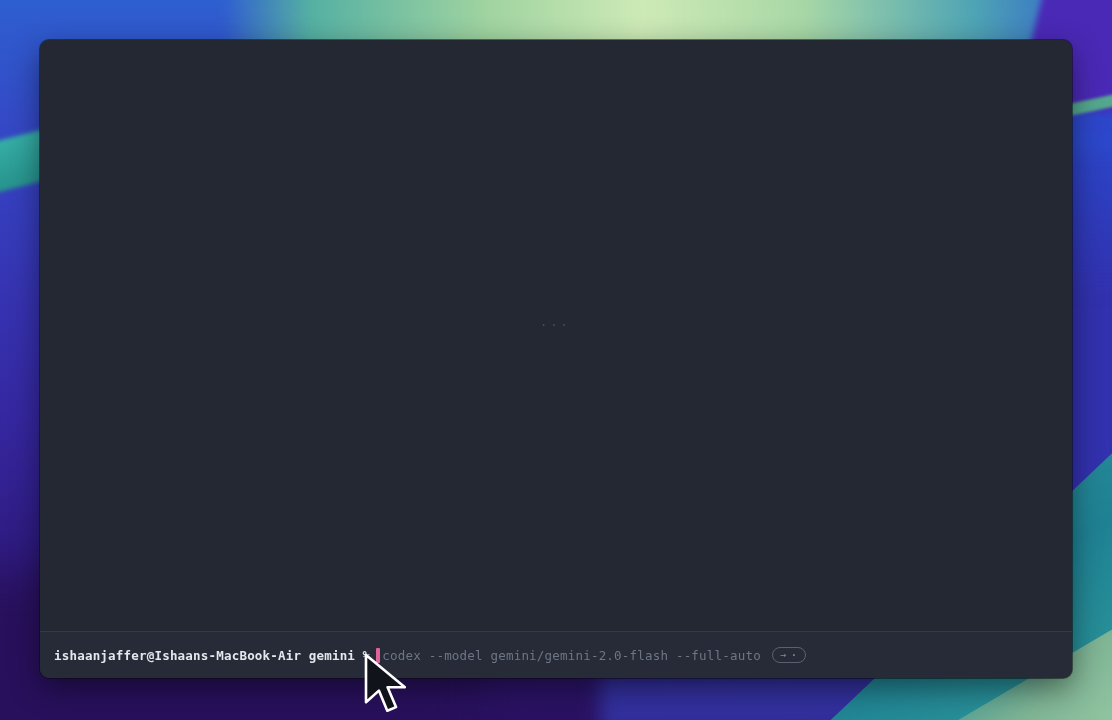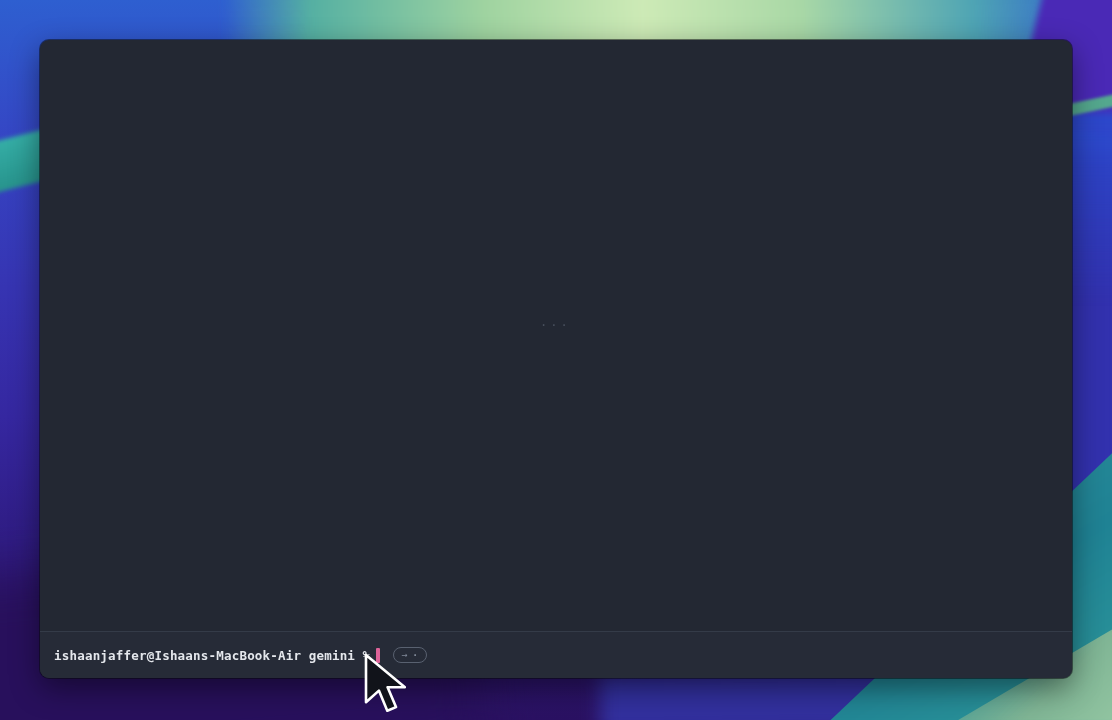--- a/index.html
+++ b/index.html
@@ -85,20 +85,21 @@
   <div class="terminal">
     <div class="terminal-body">
       <span class="loading-dots">···</span>
     </div>
     <div class="prompt-divider"></div>
     <div class="prompt-bar">
       <span class="prompt-strong">ishaanjaffer@Ishaans-MacBook-Air</span>
       <span class="prompt-strong gap">gemini</span>
       <span class="prompt-strong gap">%</span>
       <span class="text-cursor"></span>
+      <span class="suggestion">codex --model gemini/gemini-2.0-flash --full-auto</span>
       <span class="hint-badge">
         <span>→</span>
         <span class="hint-dot">·</span>
       </span>
     </div>
   </div>
 
   <svg class="mouse-cursor" width="44" height="62" viewBox="0 0 44 62">
     <path d="M4 2 L4 49.3 L16.9 37.6 L25.3 57.7 L34 54.1 L25.6 34.2 L42.9 34.2 Z" fill="#11131a" stroke="#ffffff" stroke-width="2.6" stroke-linejoin="round"></path>
   </svg>

